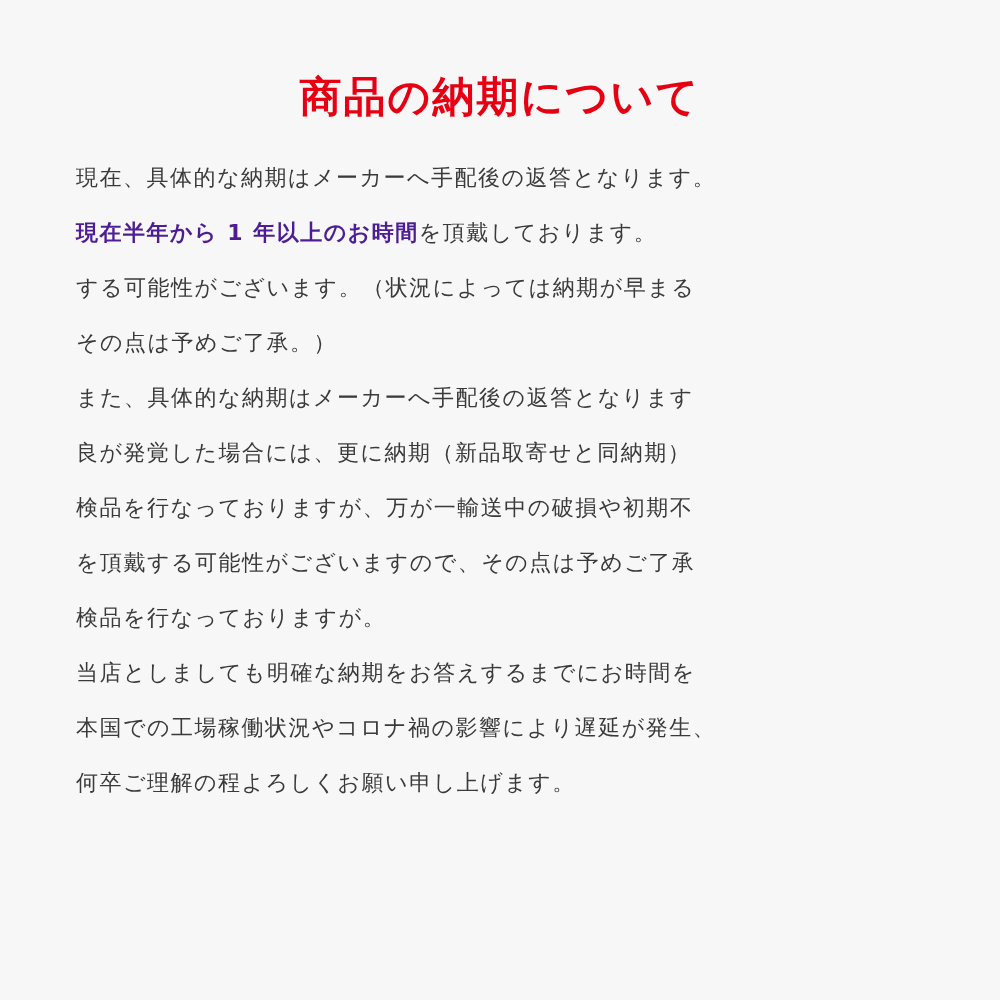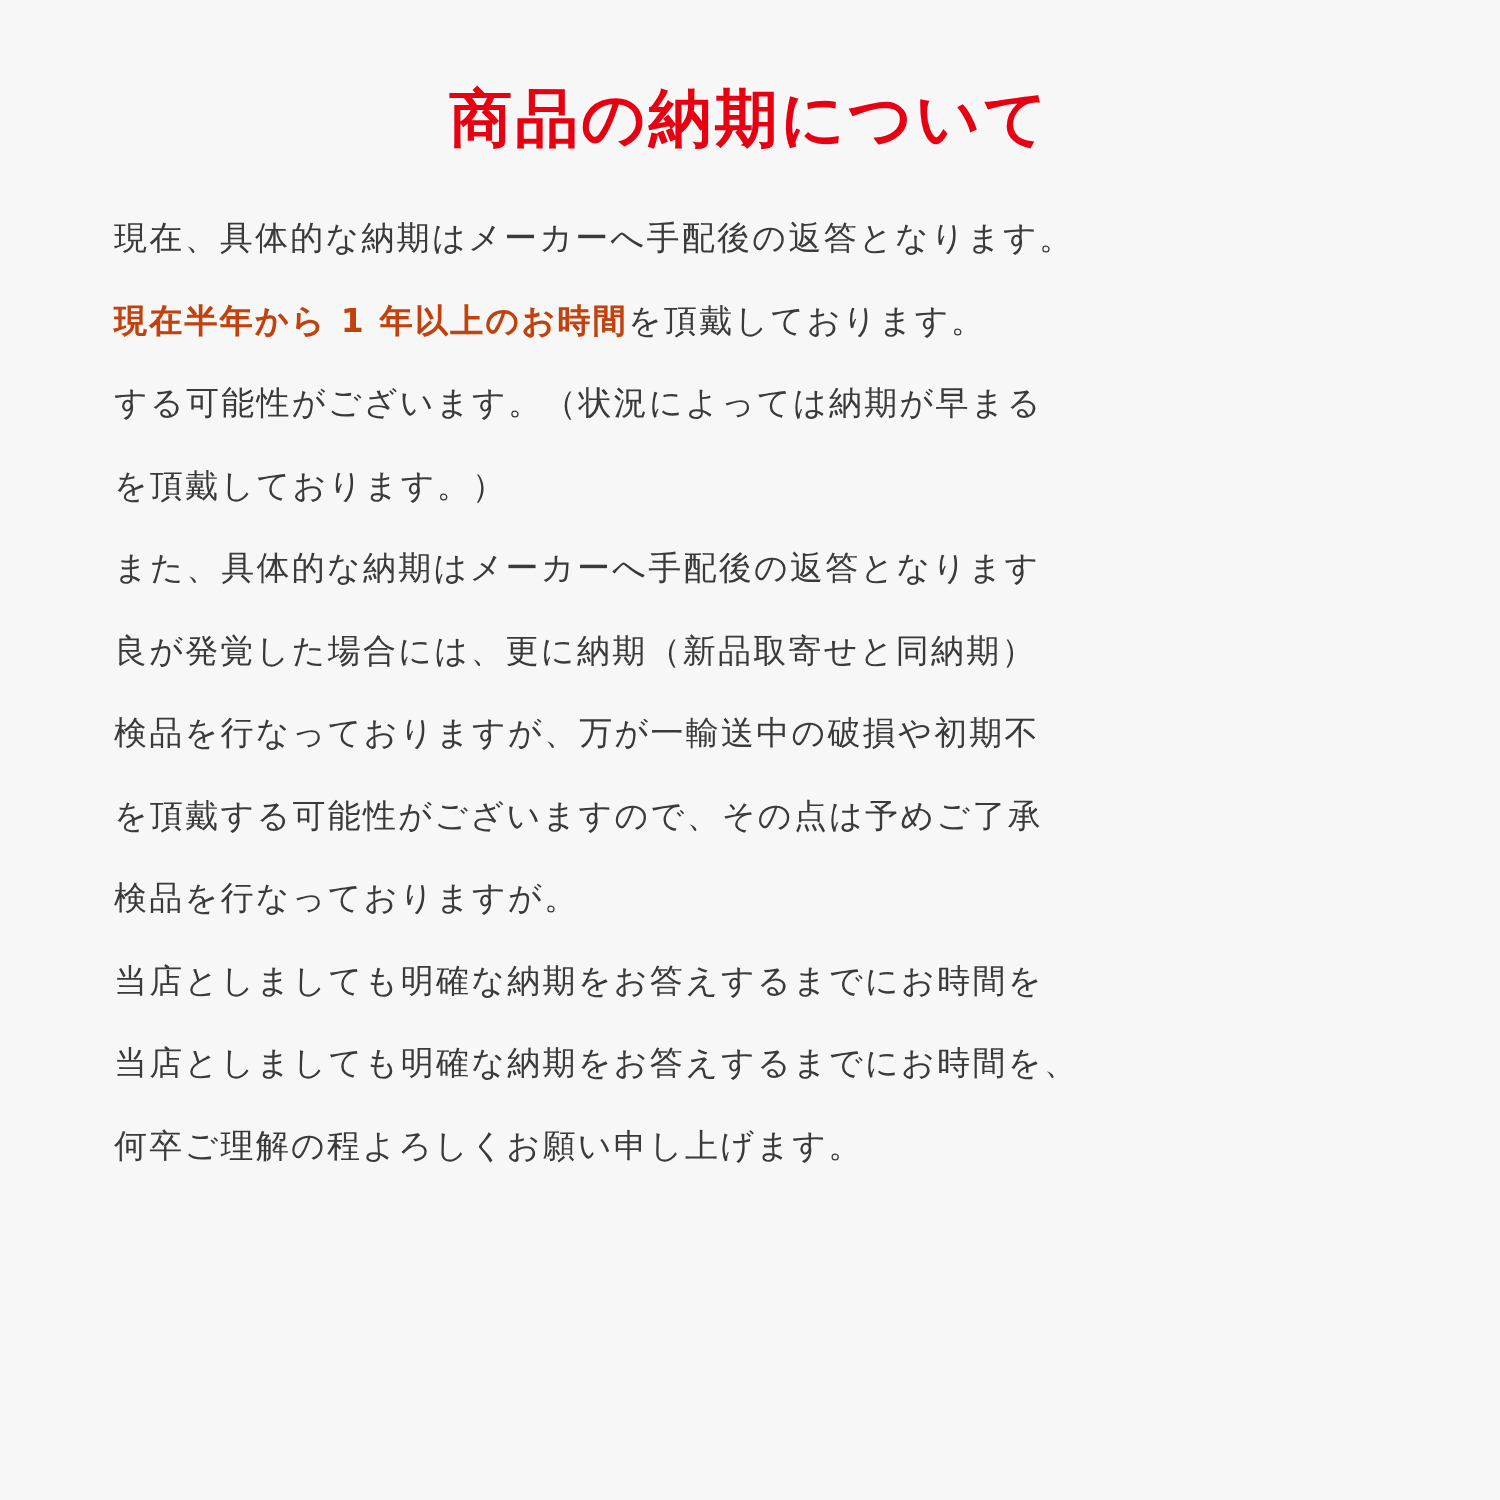--- a/index.html
+++ b/index.html
@@ -13,21 +13,21 @@
     font-family: "DejaVu Sans", "Liberation Sans", sans-serif;
     overflow: hidden;
   }
   .page {
     width: 1000px;
     height: 1000px;
     box-sizing: border-box;
   }
   .title {
     margin: 0;
-    padding-top: 56px;
+    padding-top: 74px;
     text-align: center;
     font-size: 42px;
     line-height: 1.1;
     font-weight: 700;
     letter-spacing: 2px;
     color: #e60012;
   }
   .notice-body {
     margin: 30px 76px 0 76px;
     font-size: 22px;
@@ -44,25 +44,25 @@
     color: #111111;
   }
 </style>
 </head>
 <body style="background: rgb(247, 247, 247);">
 
 <div class="page">
   <h1 class="title" style="color: rgb(230, 0, 18);">商品の納期について</h1>
   <div class="notice-body" style="color: rgb(58, 58, 58);">
       <div class="line"><span class="seg">現在、具体的な納期はメーカーへ手配後の返答となります。</span></div>
-      <div class="line"><span class="seg bold" style="color: #c2410c;">現在半年から 1 年以上のお時間</span><span class="seg">を頂戴しております。</span></div>
+      <div class="line"><span class="seg bold" style="color: #4c1d95;">現在半年から 1 年以上のお時間</span><span class="seg">を頂戴しております。</span></div>
       <div class="line"><span class="seg">する可能性がございます。（状況によっては納期が早まる</span></div>
-      <div class="line"><span class="seg">を頂戴しております。）</span></div>
+      <div class="line"><span class="seg">その点は予めご了承。）</span></div>
       <div class="line"><span class="seg">また、具体的な納期はメーカーへ手配後の返答となります</span></div>
       <div class="line"><span class="seg">良が発覚した場合には、更に納期（新品取寄せと同納期）</span></div>
       <div class="line"><span class="seg">検品を行なっておりますが、万が一輸送中の破損や初期不</span></div>
       <div class="line"><span class="seg">を頂戴する可能性がございますので、その点は予めご了承</span></div>
       <div class="line"><span class="seg">検品を行なっておりますが。</span></div>
       <div class="line"><span class="seg">当店としましても明確な納期をお答えするまでにお時間を</span></div>
-      <div class="line"><span class="seg">当店としましても明確な納期をお答えするまでにお時間を、</span></div>
+      <div class="line"><span class="seg">本国での工場稼働状況やコロナ禍の影響により遅延が発生、</span></div>
       <div class="line"><span class="seg">何卒ご理解の程よろしくお願い申し上げます。</span></div>
     </div>
 </div>
 
 </body></html>

